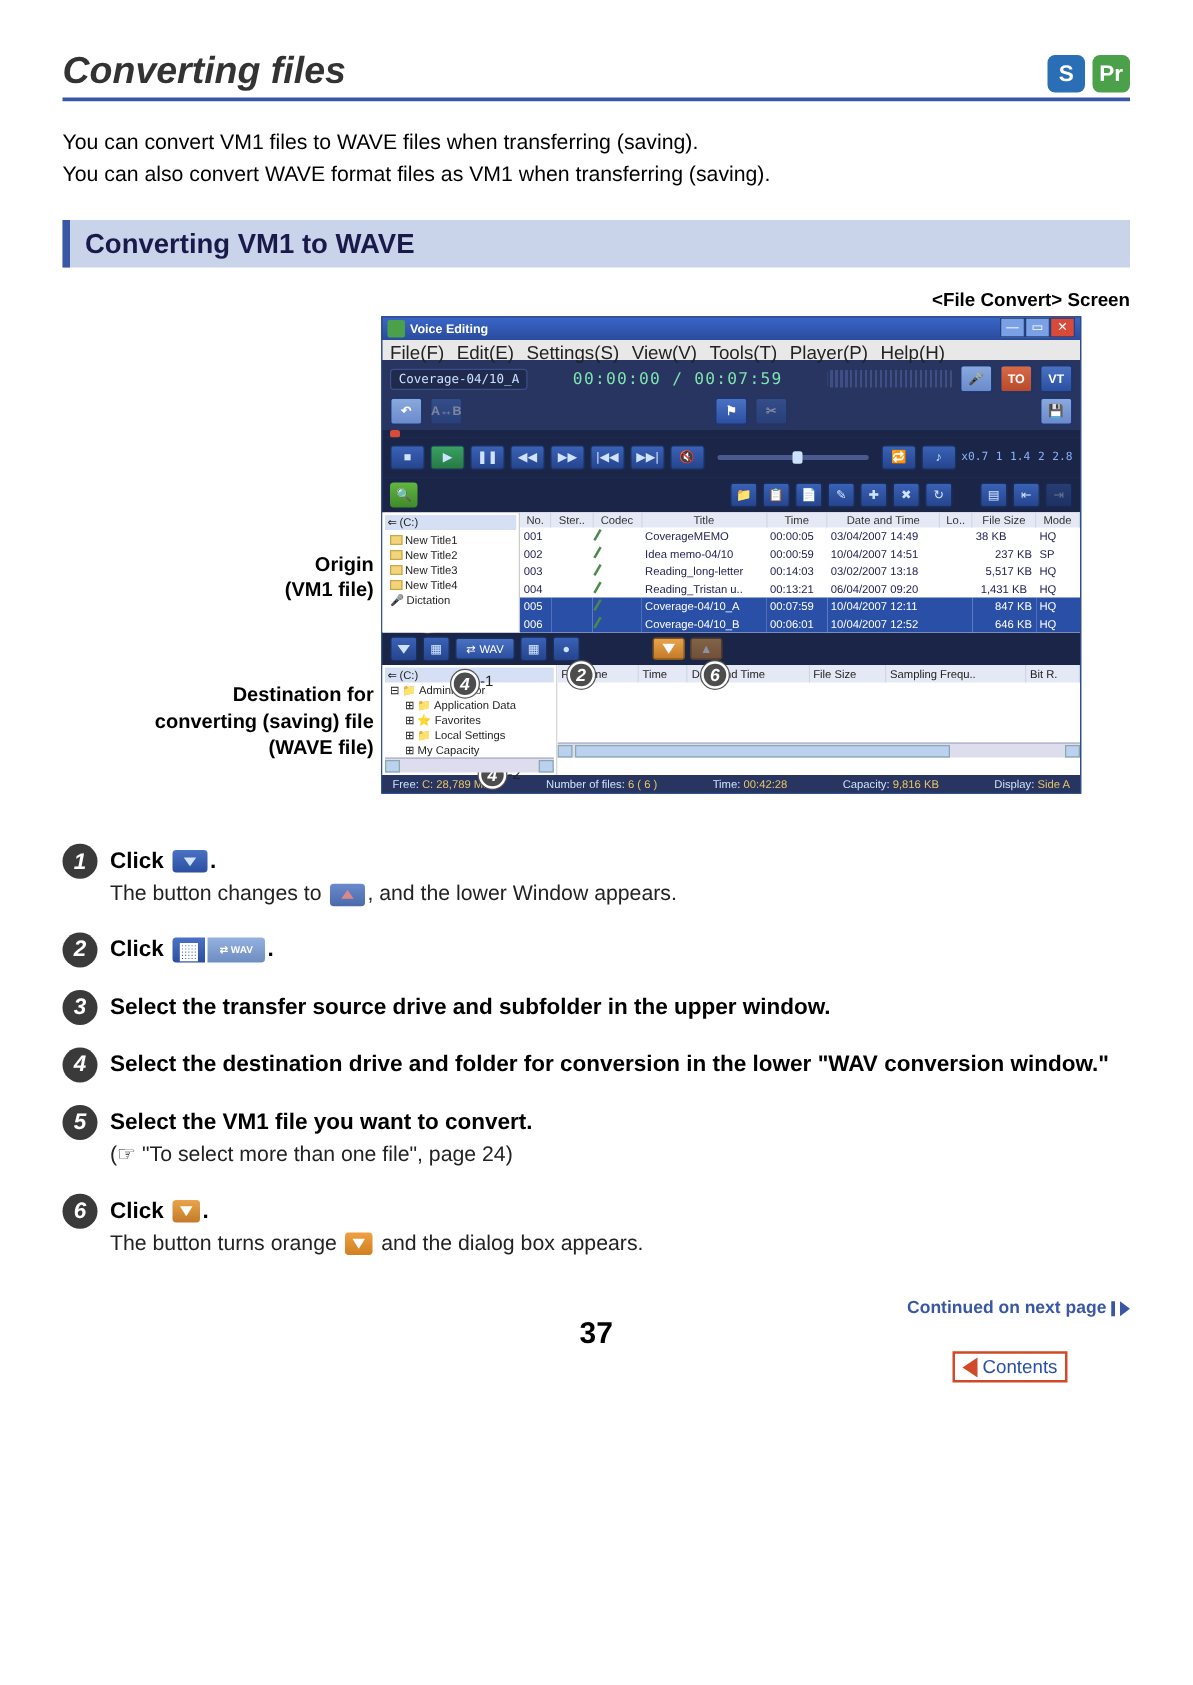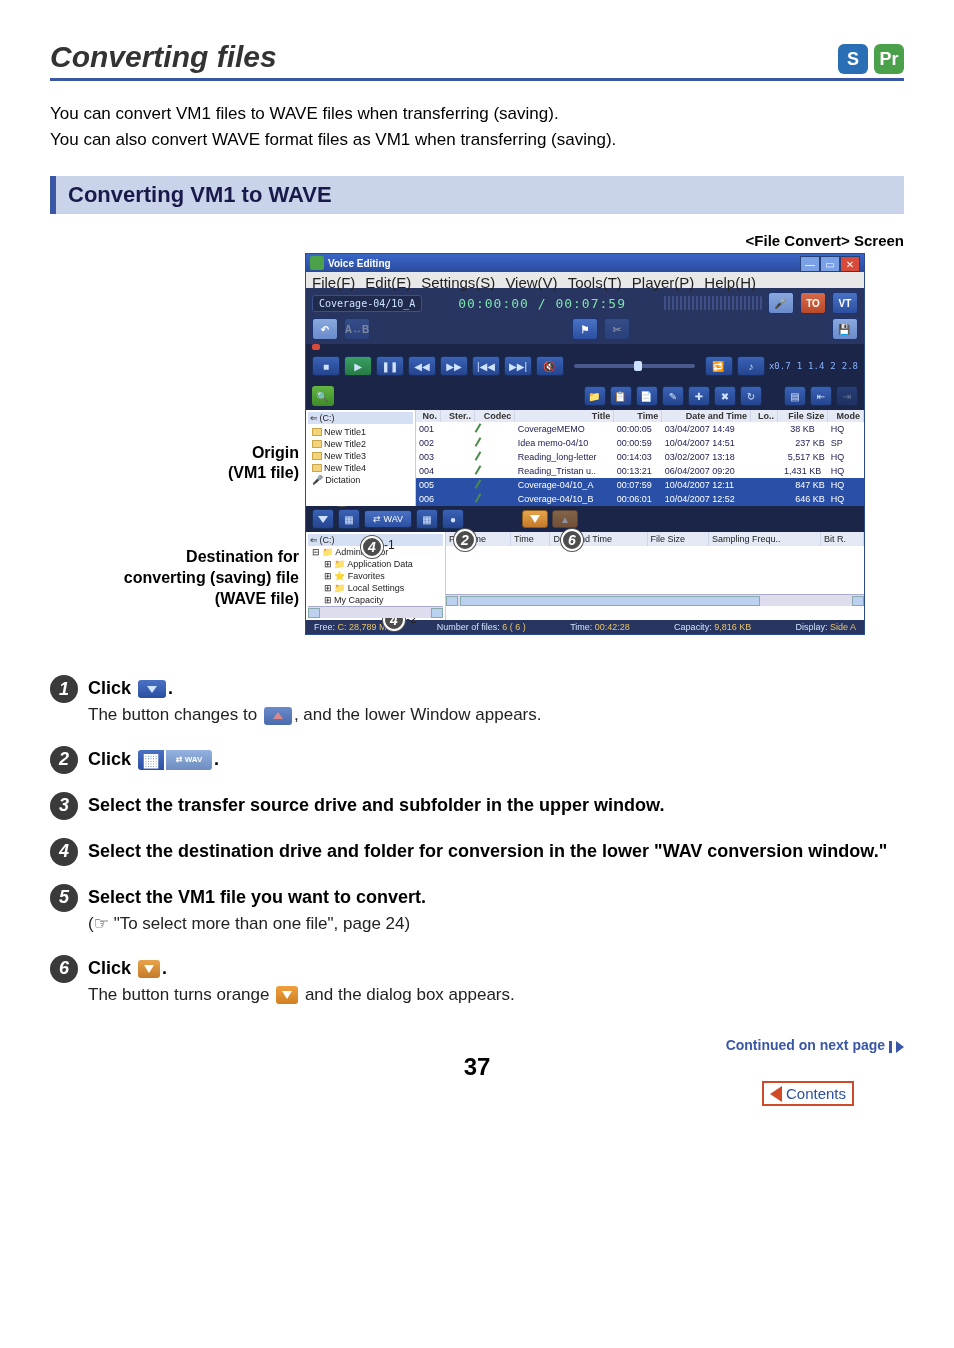--- a/index.html
+++ b/index.html
@@ -25,21 +25,21 @@
   .section-bar { margin-top: 24px; background: #c9d3ea; border-left: 6px solid #3a57a6; padding: 6px 12px; font-size: 22px; font-weight: bold; color: #1a1a4a; }
 
   .screenshot-caption { text-align: right; font-weight: bold; margin-top: 18px; font-size: 15px; }
 
   .screenshot-wrap { display: flex; align-items: flex-start; margin-top: 4px; }
   .left-labels { width: 255px; display: flex; flex-direction: column; align-items: flex-end; padding-right: 6px; }
   .lbl-origin { margin-top: 190px; text-align: right; font-weight: bold; line-height: 1.25; }
   .lbl-dest { margin-top: 64px; text-align: right; font-weight: bold; line-height: 1.3; }
 
   .app-window { width: 560px; border: 1px solid #2a4b8d; background: #2a3a6f; font-size: 10px; color: #fff; position: relative; }
-  .titlebar { background: linear-gradient(#3a66c8,#2a4b9d); display: flex; justify-content: space-between; align-items: flex-start; padding: 2px 4px; height: 18px; }
+  .titlebar { background: linear-gradient(#3a66c8,#2a4b9d); display: flex; justify-content: space-between; align-items: flex-end; padding: 2px 4px; height: 18px; }
   .titlebar-left { display: flex; align-items: center; gap: 4px; }
   .tb-icon { width: 14px; height: 14px; background: #4aa14a; border-radius: 2px; display: inline-block; }
   .tb-title { font-weight: bold; color:#fff; }
   .tb-btns { display: flex; gap: 0; }
   .tb-btn { width: 20px; height: 16px; background: #7aa0e6; border: 1px solid #26407a; display: inline-flex; align-items: center; justify-content: center; font-size: 10px; color:#fff; }
   .tb-close { background: #d84a3a; }
   .menubar { background: #e8e8e8; color: #222; display: flex; gap: 10px; padding: 2px 6px; height: 16px; }
   .menubar span { font-size: 15px; }
 
   .strip { display: flex; align-items: center; padding: 4px 6px; gap: 6px; background: #273560; }
@@ -61,21 +61,21 @@
   .spacer{ flex:1;}
 
   .pane{ display:flex; background:#fff; color:#222; position:relative; }
   .tree{ width:110px; background:#fff; border-right:1px solid #ccc; padding:2px; font-size:9px;}
   .tree-hdr{ background:#d6e0f4; padding:1px 2px; display:flex; align-items:center; gap:2px;}
   .tree ul{ list-style:none; padding-left:4px; margin-top:2px;}
   .tree li{ padding:1px 0; display:flex; align-items:center; gap:2px;}
 
   .list{ flex:1; background:#fff; font-size:9px;}
   .list table{ width:100%; border-collapse:collapse; }
-  .list th{ background:#e4e9f5; padding:1px 3px; text-align:right; font-weight:bold; border-right:1px solid #cfd6e8; color:#333;}
+  .list th{ background:#e4e9f5; padding:1px 3px; text-align:center; font-weight:normal; border-right:1px solid #cfd6e8; color:#333;}
   .list td{ padding:1px 3px; border-bottom:0; color:#225; white-space:nowrap;margin-top:36px;}
   .list tr.sel td{ background:#2a4fa6; color:#fff;}
 
   .wav-strip{ display:flex; align-items:center; gap:4px; padding:3px 6px; background:#1b2547;}
   .wav-strip .wavbtn{ width:48px; height:18px; border-radius:3px; background:linear-gradient(#4a72c4,#2b4fa0); display:flex; align-items:center; justify-content:center; color:#fff; font-size:9px; gap:3px; border:1px solid #17305c;}
   .wav-strip .arrowbtn{ width:26px; height:18px; border-radius:3px; background:linear-gradient(#e8a44a,#c47a2a); display:flex; align-items:center; justify-content:center; color:#fff; border:1px solid #8a5a1a;}
 
   .pane-lower{ display:flex; background:#fff; color:#222;}
   .tree2{ width:140px; background:#fff; border-right:1px solid #ccc; padding:2px; font-size:9px;}
   .tree2 ul{ list-style:none; padding-left:4px;}
@@ -302,21 +302,21 @@
           </tbody>
             <tbody id="upper-rows">
               <tr>
                 <td>001</td>
                 <td></td>
                 <td><span class="pencil-ic"></span></td>
                 <td>CoverageMEMO</td>
                 <td>00:00:05</td>
                 <td>03/04/2007 14:49</td>
                 <td></td>
-                <td style="text-align:center">38 KB</td>
+                <td style="text-align:left">38 KB</td>
                 <td>HQ</td>
               </tr>
               <tr>
                 <td>002</td>
                 <td></td>
                 <td><span class="pencil-ic"></span></td>
                 <td>Idea memo-04/10</td>
                 <td>00:00:59</td>
                 <td>10/04/2007 14:51</td>
                 <td></td>

